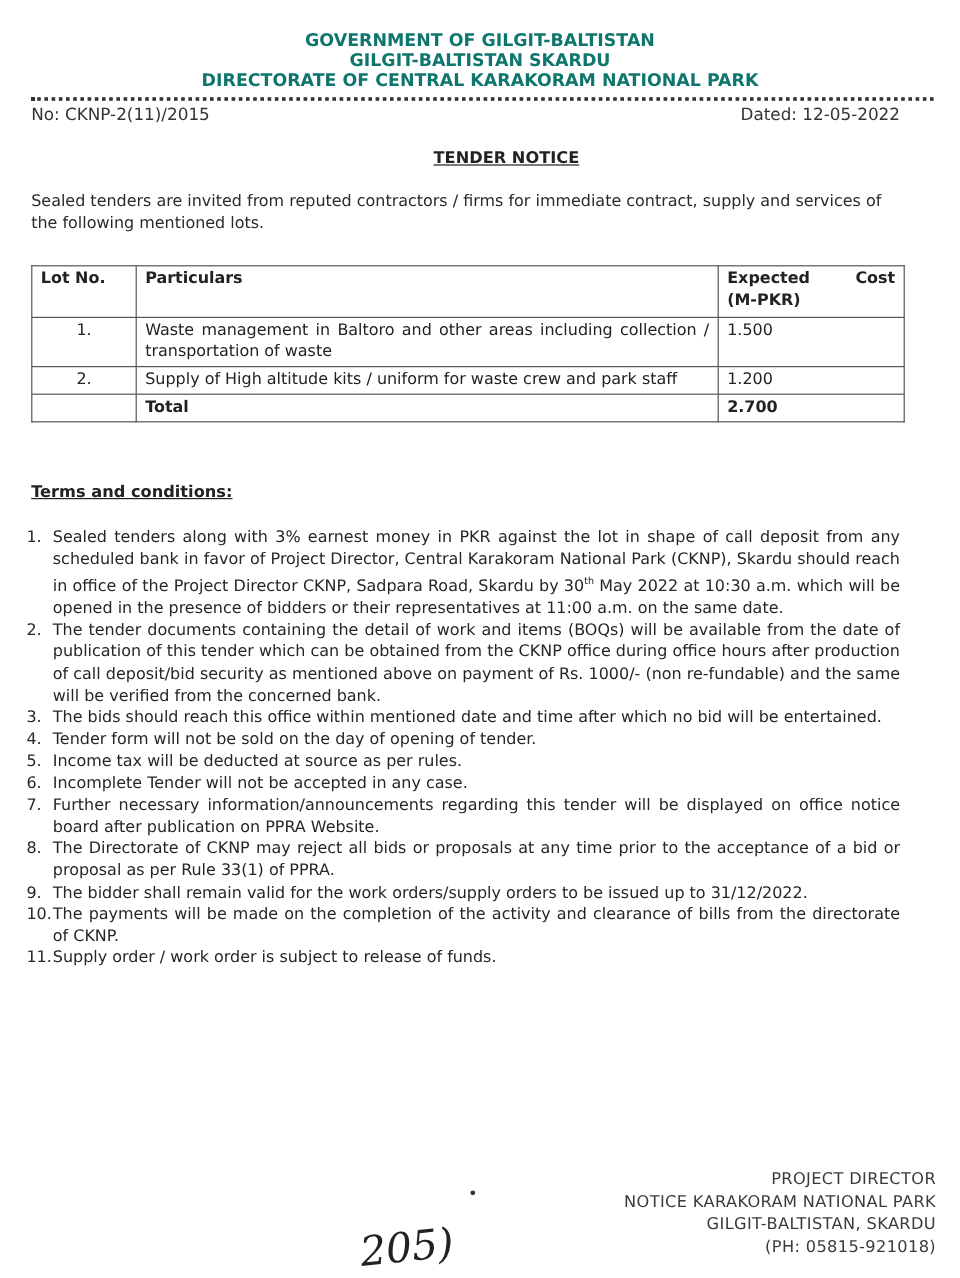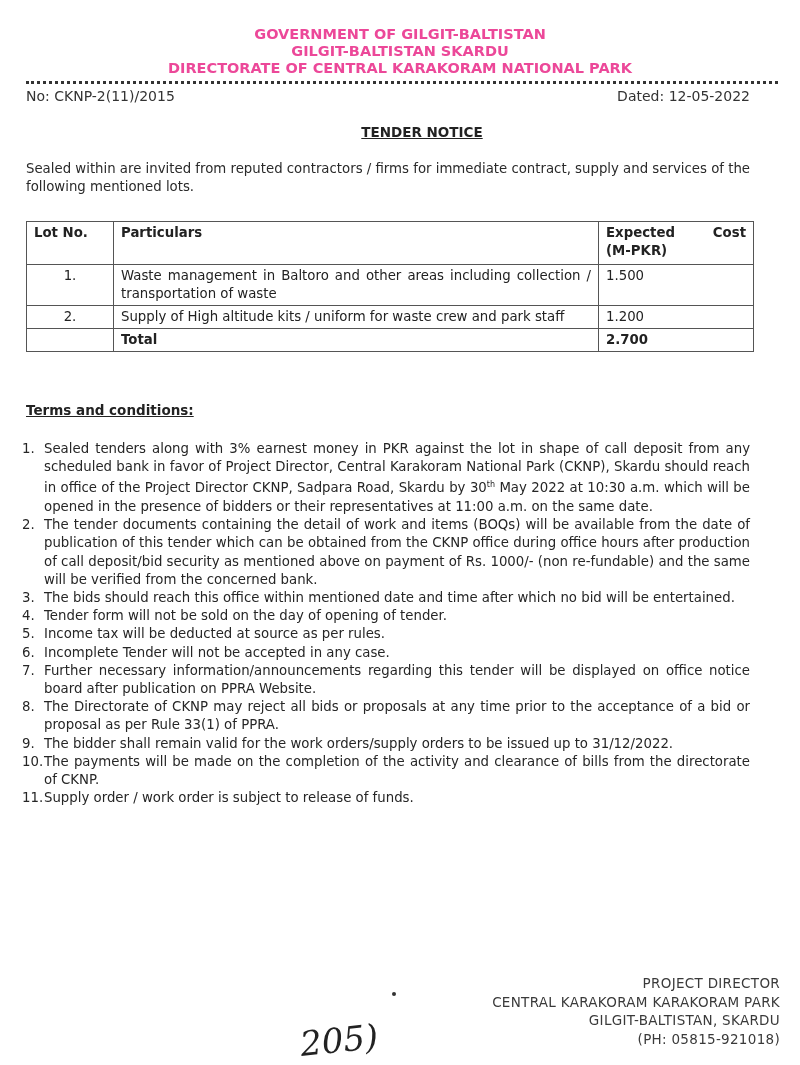--- a/index.html
+++ b/index.html
@@ -17,21 +17,21 @@
     }
     .letterhead {
       position: absolute;
       top: 26px;
       left: 0;
       width: 800px;
       text-align: center;
       font-weight: bold;
       font-size: 14.5px;
       line-height: 17px;
-      color: #ec4899;
+      color: #0f766e;
     }
     .dotted-rule {
       position: absolute;
       top: 81px;
       left: 26px;
       width: 752px;
       border-top: 3px dotted #333;
     }
     .ref-line {
       position: absolute;
@@ -172,21 +172,21 @@
 
 <div class="dotted-rule"></div>
 
 <div class="ref-line">
   <span>No: CKNP-2(11)/2015</span>
   <span>Dated: 12-05-2022</span>
 </div>
 
 <div class="notice-title">TENDER NOTICE</div>
 
-<div class="intro">Sealed within are invited from reputed contractors / firms for immediate contract, supply and services of the following mentioned lots.</div>
+<div class="intro">Sealed tenders are invited from reputed contractors / firms for immediate contract, supply and services of the following mentioned lots.</div>
 
 <table class="lots">
   <thead>
     <tr>
       <th class="lot-col">Lot No.</th>
       <th>Particulars</th>
       <th class="cost-col">
         <div class="cost-head">
           <div class="cost-line1">
             <span>Expected</span>
@@ -262,18 +262,18 @@
   <li>
       <span class="num">11.</span>
       <span class="txt">Supply order / work order is subject to release of funds.</span>
     </li>
 </ol>
 
 <div class="bullet-dot"></div>
 
 <div class="signature">
   <div>PROJECT DIRECTOR</div>
-  <div>CENTRAL KARAKORAM KARAKORAM PARK</div>
+  <div>NOTICE KARAKORAM NATIONAL PARK</div>
   <div>GILGIT-BALTISTAN, SKARDU</div>
   <div>(PH: 05815-921018)</div>
 </div>
 
 <div class="handwriting">205)</div>
 
 </body></html>

